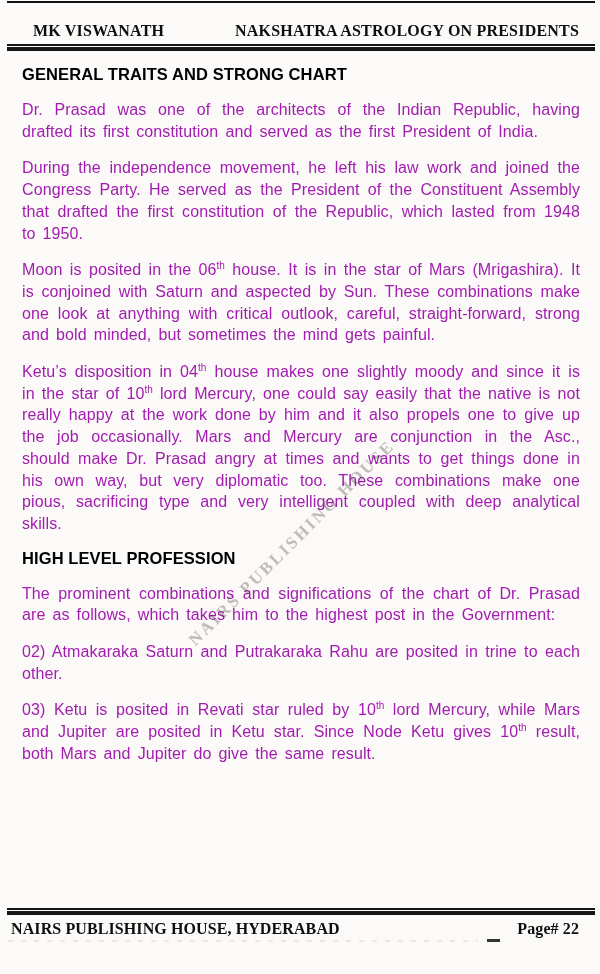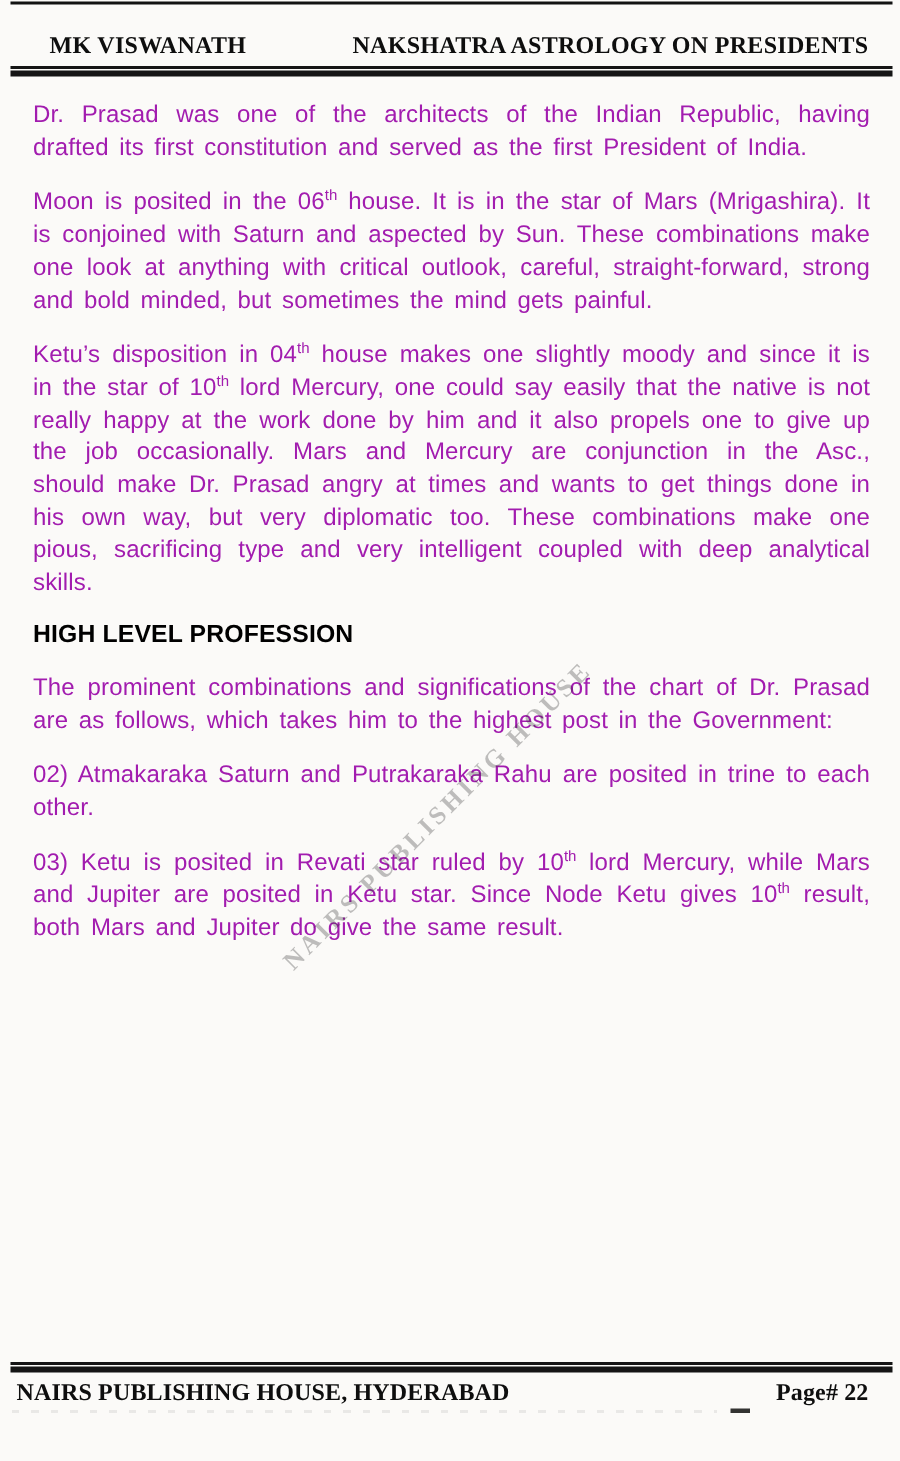--- a/index.html
+++ b/index.html
@@ -85,22 +85,24 @@
 
 <div class="rule">
   <div class="thin"></div>
   <div class="thick"></div>
 </div>
 
 <div class="page-main">
   <div class="watermark">NAIRS PUBLISHING HOUSE</div>
 
   <section>
+    <h2 class="section-heading">GENERAL TRAITS AND STRONG CHART</h2>
     <div>
         <p class="para">Dr. Prasad was one of the architects of the Indian Republic, having drafted its first constitution and served as the first President of India.</p>
+        <p class="para">During the independence movement, he left his law work and joined the Congress Party. He served as the President of the Constituent Assembly that drafted the first constitution of the Republic, which lasted from 1948 to 1950.</p>
         <p class="para">Moon is posited in the 06<sup>th</sup> house. It is in the star of Mars (Mrigashira). It is conjoined with Saturn and aspected by Sun. These combinations make one look at anything with critical outlook, careful, straight-forward, strong and bold minded, but sometimes the mind gets painful.</p>
         <p class="para">Ketu’s disposition in 04<sup>th</sup> house makes one slightly moody and since it is in the star of 10<sup>th</sup> lord Mercury, one could say easily that the native is not really happy at the work done by him and it also propels one to give up the job occasionally. Mars and Mercury are conjunction in the Asc., should make Dr. Prasad angry at times and wants to get things done in his own way, but very diplomatic too. These combinations make one pious, sacrificing type and very intelligent coupled with deep analytical skills.</p>
       </div>
   </section>
 
   <section>
     <h2 class="section-heading">HIGH LEVEL PROFESSION</h2>
     <div>
         <p class="para">The prominent combinations and significations of the chart of Dr. Prasad are as follows, which takes him to the highest post in the Government:</p>
         <p class="para">02) Atmakaraka Saturn and Putrakaraka Rahu are posited in trine to each other.</p>

